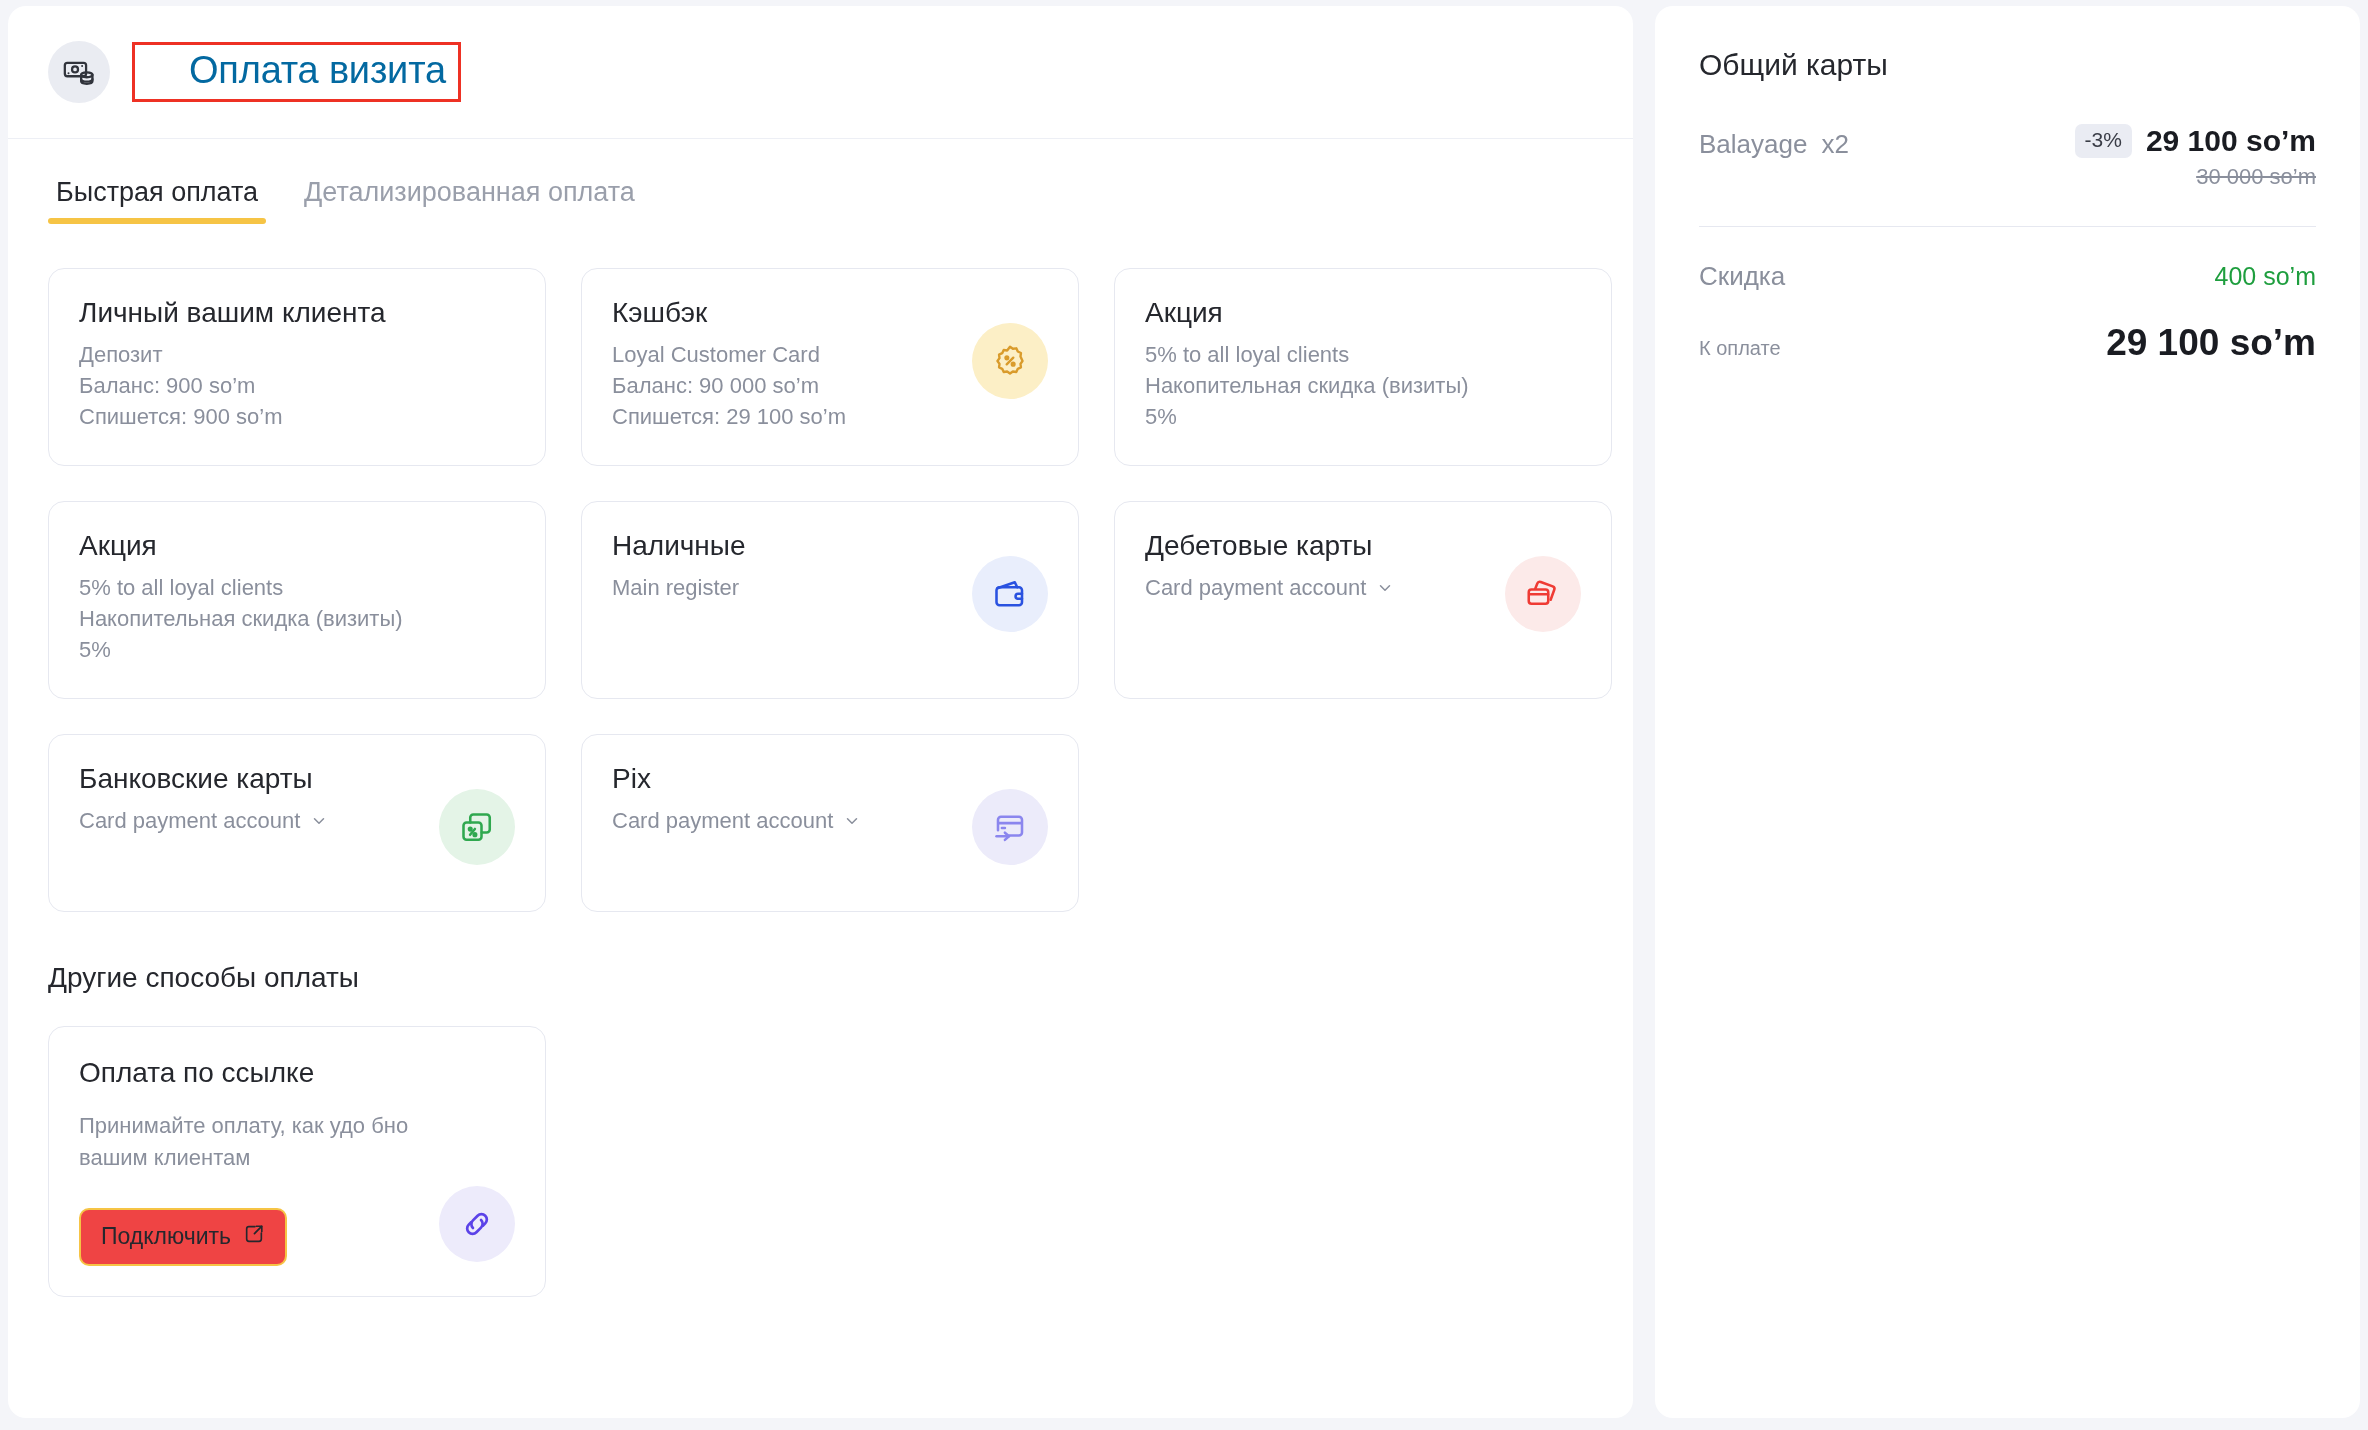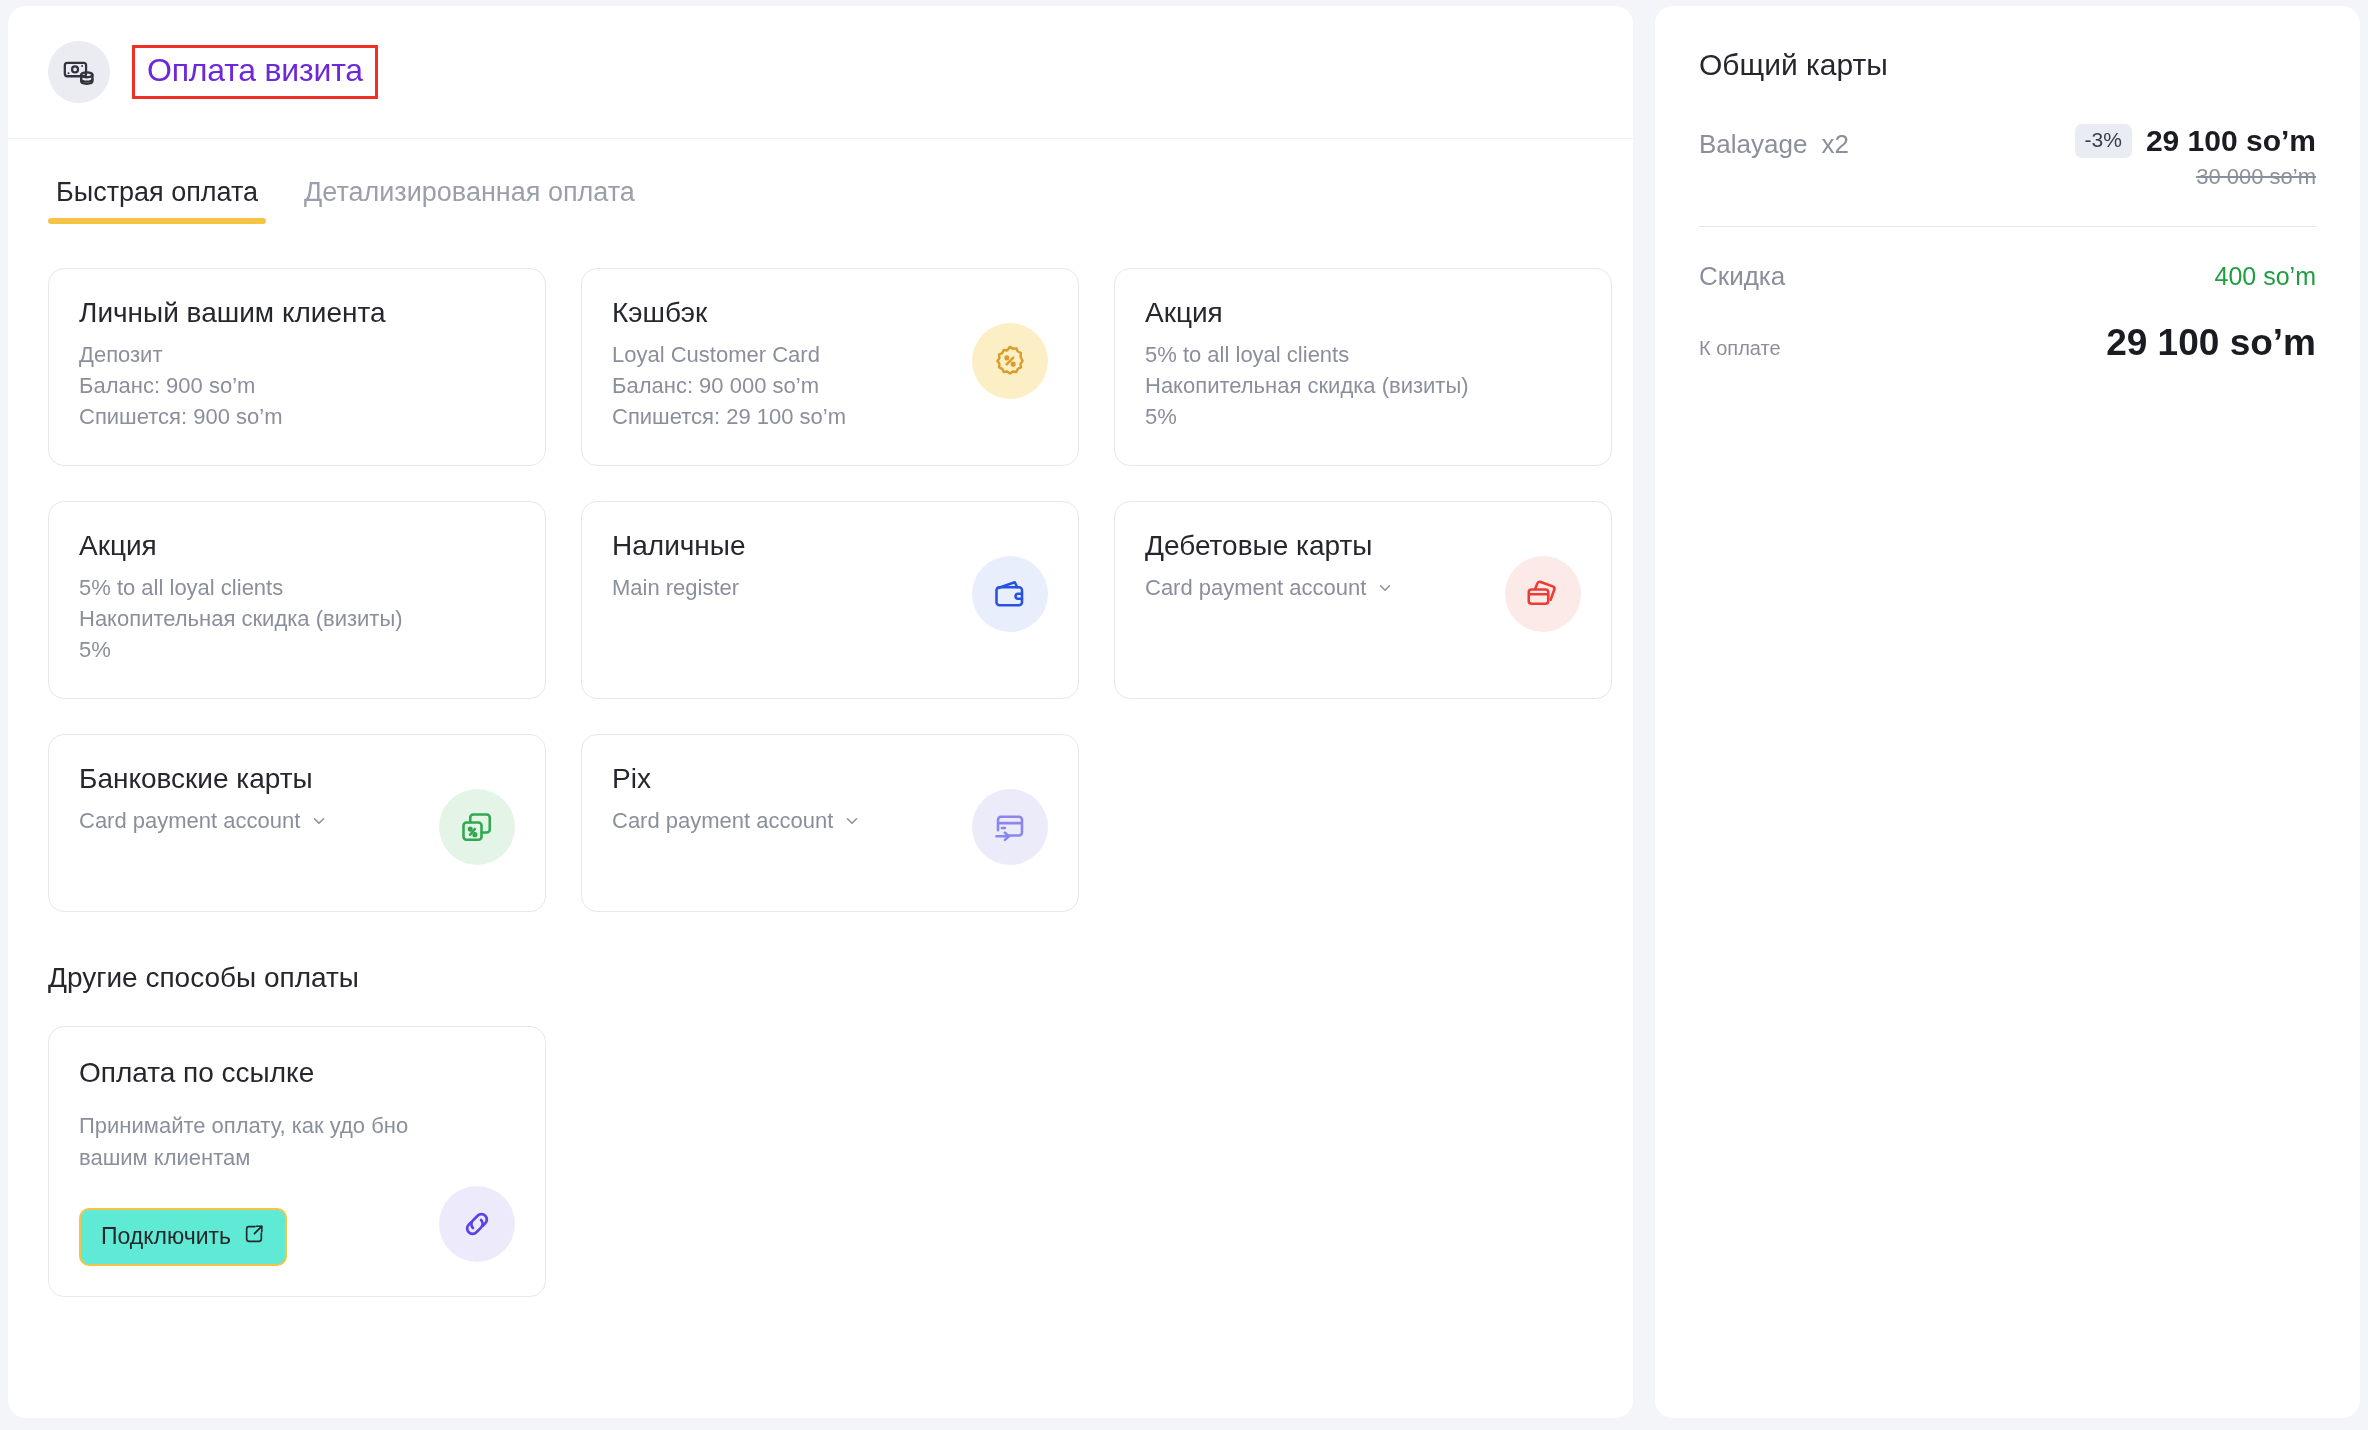--- a/index.html
+++ b/index.html
@@ -42,25 +42,26 @@
     display: flex; align-items: center; justify-content: center;
     flex: none;
   }
   .page-title-wrap {
     margin-left: 22px;
     border: 3px solid #EE3124;
     padding: 5px 12px 8px 12px;
     display: inline-block;
   }
   .page-title {
-    font-size: 32px;
-    color: #6d28d9;
+    font-size: 38px;
+    color: #0369a1;
     line-height: 1.1;
     letter-spacing: -0.2px;
     white-space: nowrap;
+    margin-left: 42px;
   }
 
   .panel-body {
     flex: 1;
     padding: 34px 40px 0 40px;
     overflow: hidden;
   }
 
   
   .tabs { display: flex; gap: 30px; margin-bottom: 44px; }
@@ -146,21 +147,21 @@
     line-height: 1.45;
     margin-bottom: 34px;
     max-width: 330px;
   }
   .connect-btn {
     display: inline-flex;
     align-items: center;
     gap: 12px;
     border: 2px solid #F6C445;
     border-radius: 10px;
-    background: #5eead4;
+    background: #ef4444;
     padding: 13px 20px;
     font-size: 23px;
     color: #25272D;
     cursor: pointer;
     font-family: "Liberation Sans", sans-serif;
     text-align: center;
   }
   .link-badge {
     width: 76px; height: 76px;
     border-radius: 50%;

